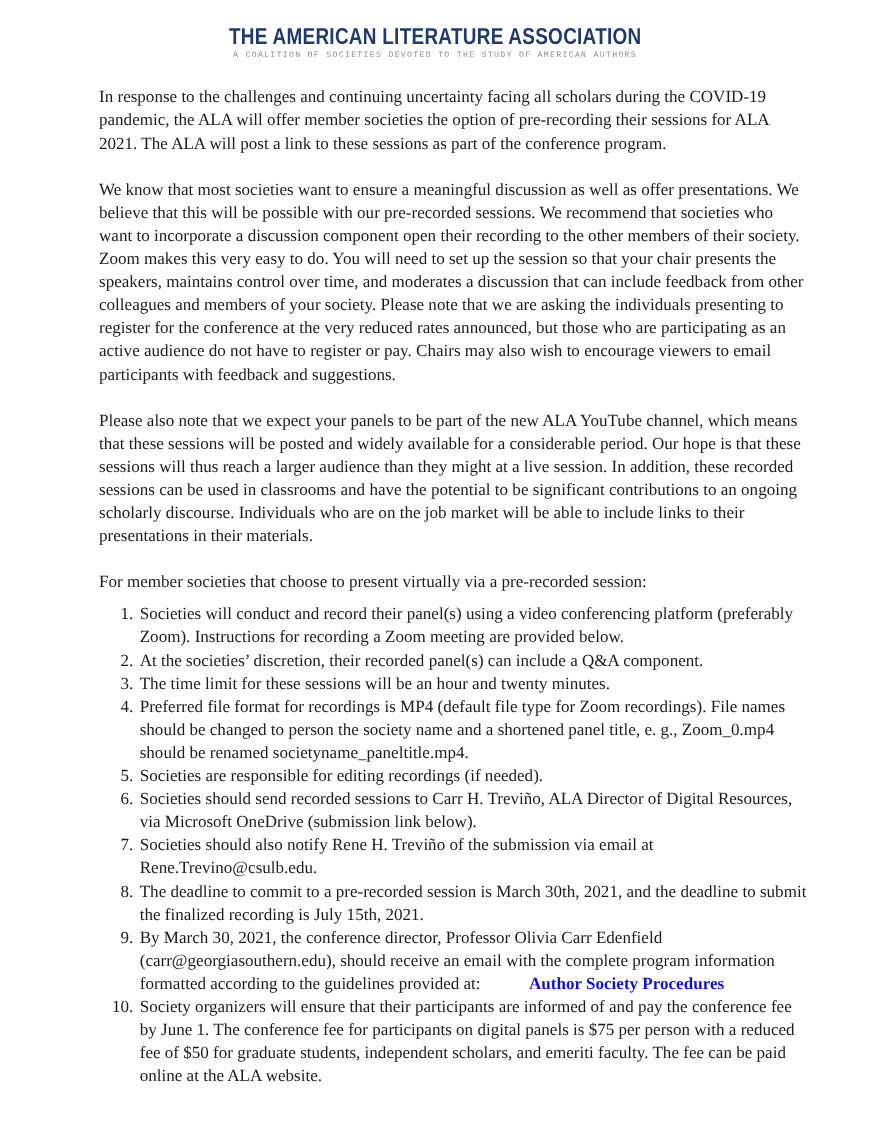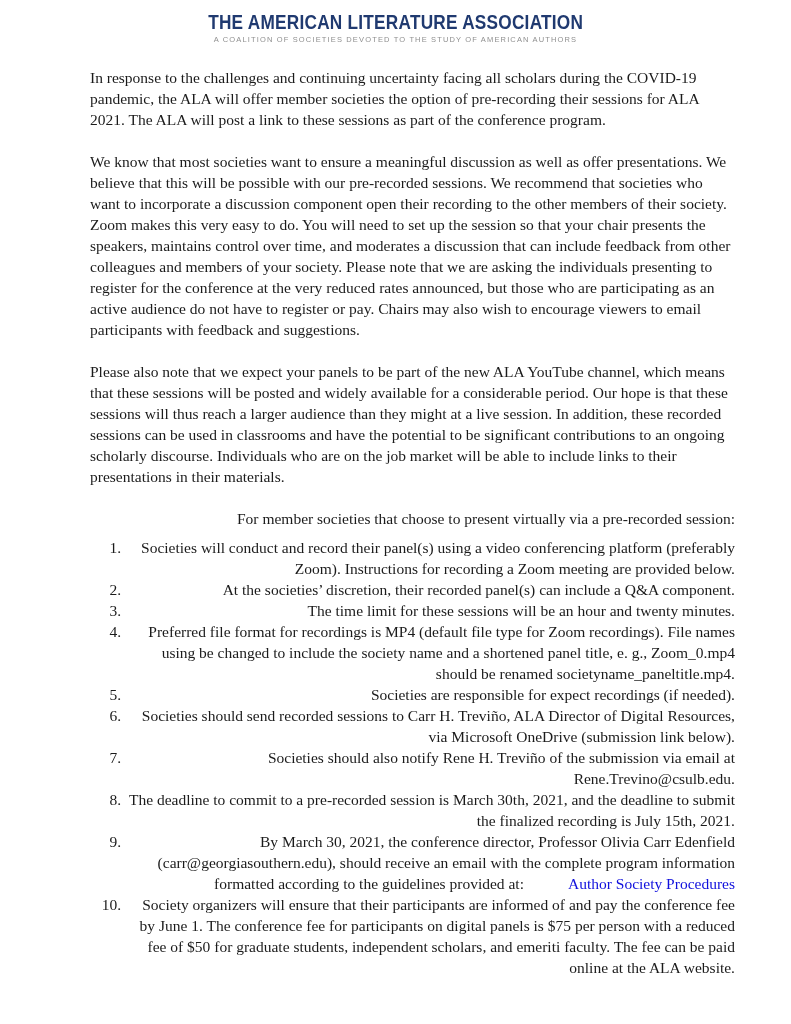--- a/index.html
+++ b/index.html
@@ -12,61 +12,60 @@
   .page {
     position: relative;
     width: 791px;
     height: 1024px;
     background: #ffffff;
     font-family: "Liberation Serif", serif;
     color: var(--text);
     overflow: hidden;
     box-sizing: border-box;
   }
-  .header { text-align: center; padding-top: 10px; }
+  .header { text-align: center; padding-top: 22px; }
   .org-title {
     font-family: "Liberation Sans", sans-serif;
     font-weight: 700;
     font-size: 21px;
     color: var(--title);
     display: inline-block;
     transform: scaleX(0.82);
     transform-origin: center;
     white-space: nowrap;
     letter-spacing: 0.3px;
   }
   .org-subtitle {
-    font-family: Liberation Sans, sans-serif;
+    font-family: Liberation Mono, monospace;
     font-size: 7.5px;
     color: var(--subtitle);
     letter-spacing: 1.15px;
     margin-top: 1px;
     white-space: nowrap;
     text-align: center;
   }
   .content {
     padding: 13px 56px 0 90px;
     font-size: 15.5px;
     line-height: 21px;
     text-align: left;
   }
   .content p { margin: 10px 0 21px 0; }
-  .content p.list-intro { margin-bottom: 8px; text-align: right; }
+  .content p.list-intro { margin-bottom: 8px; }
   ol.guidelines {
     margin: 0;
     padding: 0 0 0 35px;
   }
   ol.guidelines li {
     margin: 0;
     padding-left: 2px;
-    text-align: right;
   }
   .inline-link {
     color: var(--link);
-    font-weight: 400;
+    font-weight: 700;
     margin-left: 44px;
     text-decoration: none;
     cursor: pointer;
   }
 </style>
 </head>
 <body>
 
 <div class="page">
 
@@ -78,22 +77,22 @@
   <div class="content">
     <p>In response to the challenges and continuing uncertainty facing all scholars during the COVID-19 pandemic, the ALA will offer member societies the option of pre-recording their sessions for ALA 2021. The ALA will post a link to these sessions as part of the conference program.</p>
     <p>We know that most societies want to ensure a meaningful discussion as well as offer presentations. We believe that this will be possible with our pre-recorded sessions.  We recommend that societies who want to incorporate a discussion component open their recording to the other members of their society. Zoom makes this very easy to do. You will need to set up the session so that your chair presents the speakers, maintains control over time, and moderates a discussion that can include feedback from other colleagues and members of your society. Please note that we are asking the individuals presenting to register for the conference at the very reduced rates announced, but those who are participating as an active audience do not have to register or pay. Chairs may also wish to encourage viewers to email participants with feedback and suggestions.</p>
     <p>Please also note that we expect your panels to be part of the new ALA YouTube channel, which means that these sessions will be posted and widely available for a considerable period. Our hope is that these sessions will thus reach a larger audience than they might at a live session. In addition, these recorded sessions can be used in classrooms and have the potential to be significant contributions to an ongoing scholarly discourse. Individuals who are on the job market will be able to include links to their presentations in their materials.</p>
     <p class="list-intro">For member societies that choose to present virtually via a pre-recorded session:</p>
 
     <ol class="guidelines">
       <li>Societies will conduct and record their panel(s) using a video conferencing platform (preferably Zoom). Instructions for recording a Zoom meeting are provided below.</li>
       <li>At the societies’ discretion, their recorded panel(s) can include a Q&amp;A component.</li>
       <li>The time limit for these sessions will be an hour and twenty minutes.</li>
-      <li>Preferred file format for recordings is MP4 (default file type for Zoom recordings). File names using be changed to include the society name and a shortened panel title, e. g., Zoom_0.mp4 should be renamed societyname_paneltitle.mp4.</li>
-      <li>Societies are responsible for expect recordings (if needed).</li>
+      <li>Preferred file format for recordings is MP4 (default file type for Zoom recordings). File names should be changed to person the society name and a shortened panel title, e. g., Zoom_0.mp4 should be renamed societyname_paneltitle.mp4.</li>
+      <li>Societies are responsible for editing recordings (if needed).</li>
       <li>Societies should send recorded sessions to Carr H. Treviño, ALA Director of Digital Resources, via Microsoft OneDrive (submission link below).</li>
       <li>Societies should also notify Rene H. Treviño of the submission via email at Rene.Trevino@csulb.edu.</li>
       <li>The deadline to commit to a pre-recorded session is March 30th, 2021, and the deadline to submit the finalized recording is July 15th, 2021.</li>
       <li><span>By March 30, 2021, the conference director, Professor Olivia Carr Edenfield (carr@georgiasouthern.edu), should receive an email with the complete program information formatted according to the guidelines provided at:</span><a class="inline-link" href="#">Author Society Procedures</a></li>
       <li>Society organizers will ensure that their participants are informed of and pay the conference fee by June 1. The conference fee for participants on digital panels is $75 per person with a reduced fee of $50 for graduate students, independent scholars, and emeriti faculty. The fee can be paid online at the ALA website.</li>
     </ol>
 
   </div>
 
 </div>

